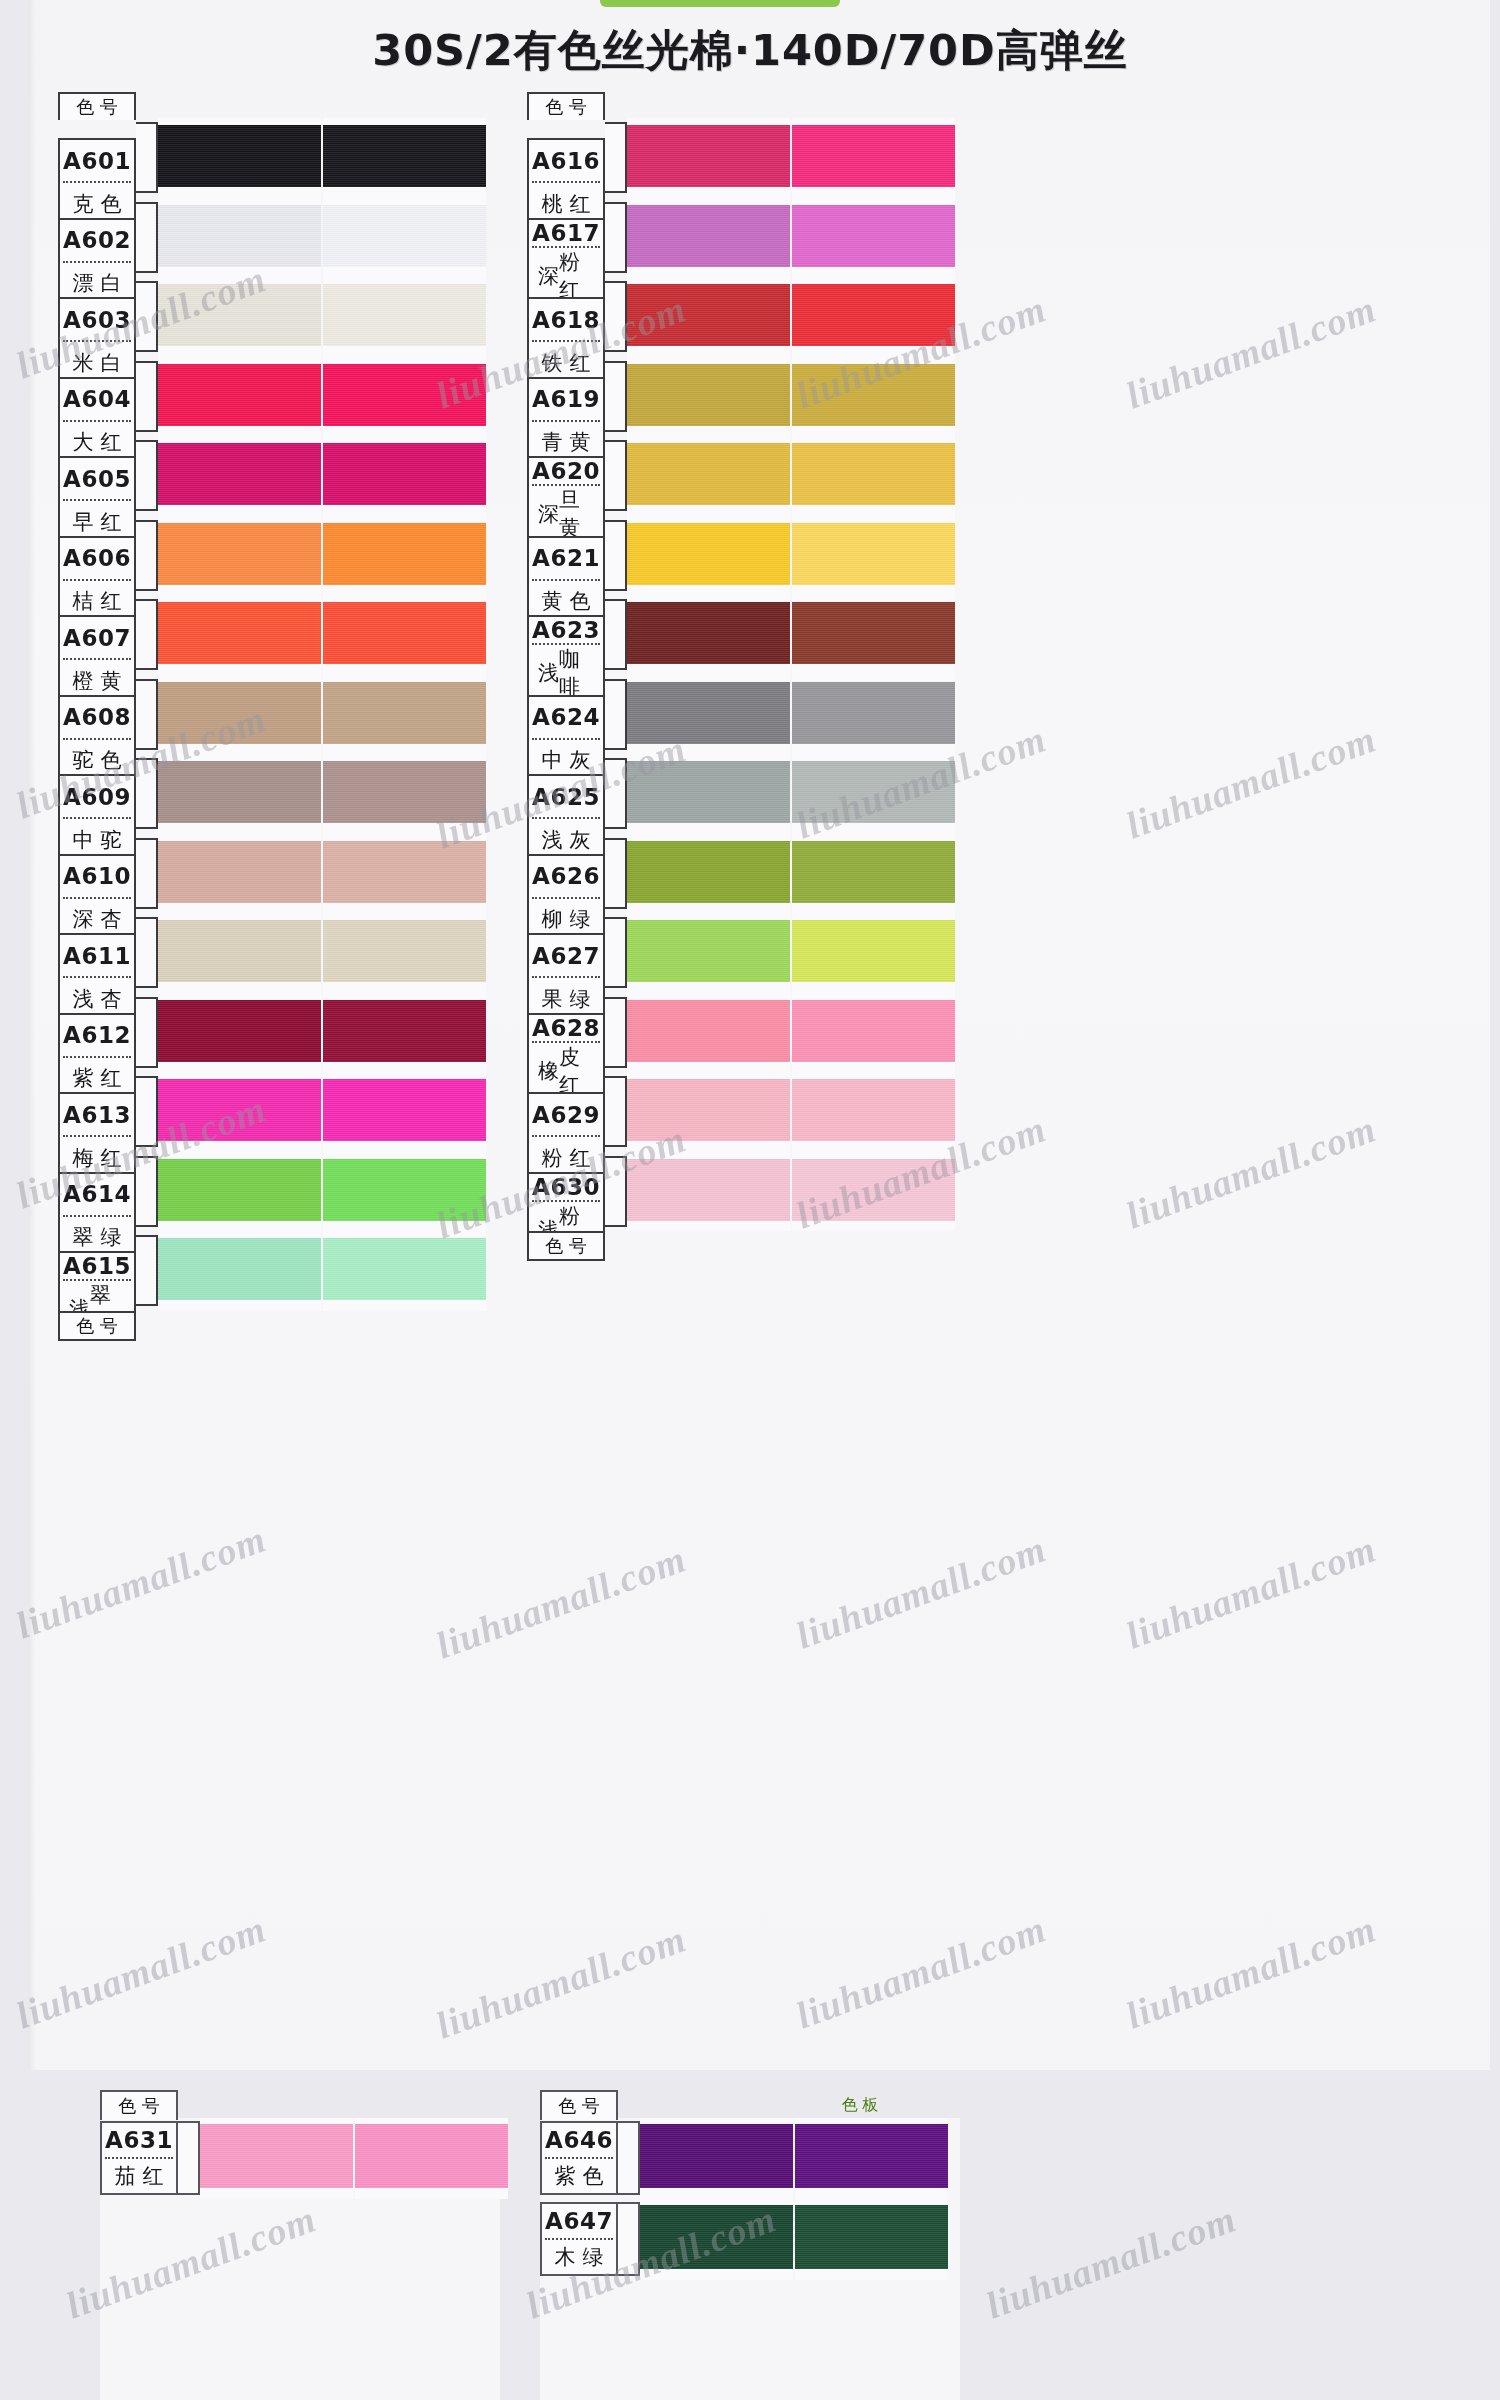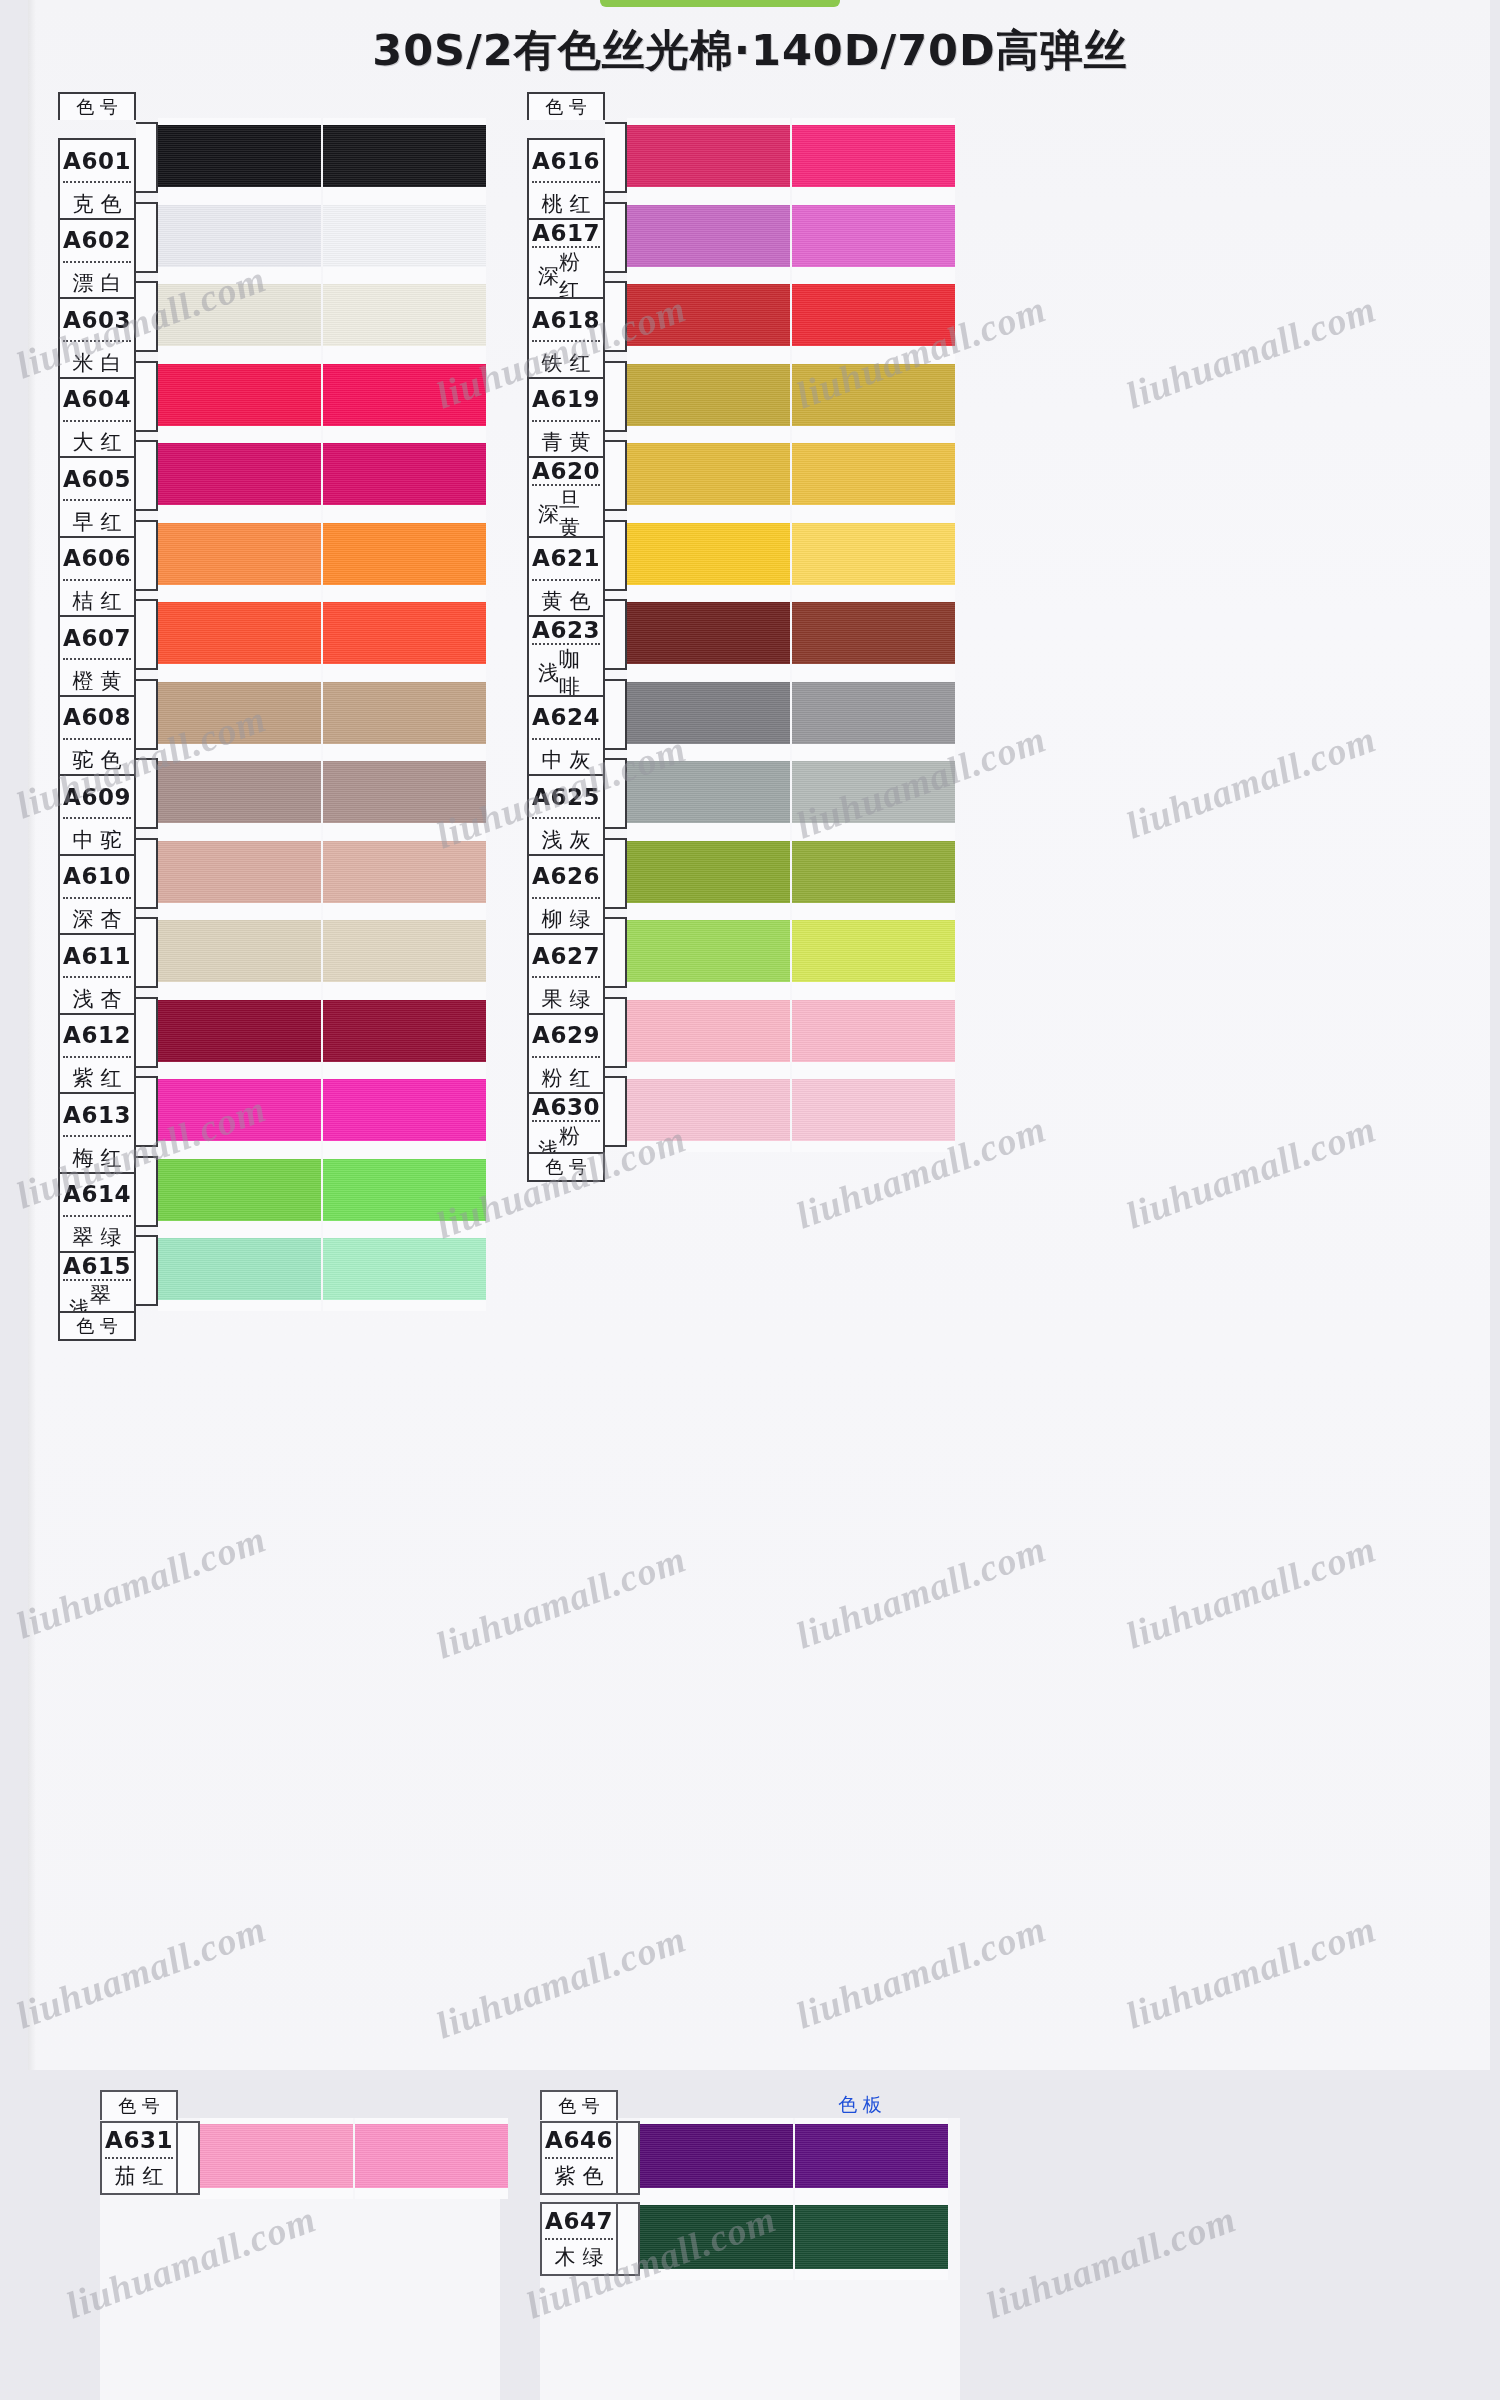--- a/index.html
+++ b/index.html
@@ -656,20 +656,41 @@
         <div class="swpaper"></div>
         <div class="sw" style="background:#9fd95b;"></div>
       </div>
       <div class="swcol" style="left: 265px; width: 163px;">
         <div class="swpaper"></div>
         <div class="sw" style="background:#d6e85a;"></div>
       </div>
     </div>
     <div class="row">
       <div class="lblbox">
+        <div class="code">A628</div>
+        <div class="dashed"></div>
+        <div class="cname">
+          <span>橡</span>
+          <span>皮红</span>
+        </div>
+      </div>
+      <div class="ticks" style="left: 78px;">
+        <div class="tick" style="top:4px;"></div>
+      </div>
+      <div class="swcol" style="left: 100px; width: 163px;">
+        <div class="swpaper"></div>
+        <div class="sw" style="background:#fb8fa8;"></div>
+      </div>
+      <div class="swcol" style="left: 265px; width: 163px;">
+        <div class="swpaper"></div>
+        <div class="sw" style="background:#fd92b6;"></div>
+      </div>
+    </div>
+    <div class="row">
+      <div class="lblbox">
         <div class="code">A629</div>
         <div class="dashed"></div>
         <div class="cname">
           <span>粉</span>
           <span>红</span>
         </div>
       </div>
       <div class="ticks" style="left: 78px;">
         <div class="tick" style="top:4px;"></div>
       </div>
@@ -731,21 +752,21 @@
       <div class="swcol" style="left: 255px; width: 153px; height: 81px;">
         <div class="swpaper"></div>
         <div class="sw" style="background:#fb93c6;top:6px;height:64px;"></div>
       </div>
     </div>
   </div>
 <div class="botcard" id="bot-right" style="left:540px;top:2118px;width:420px;height:282px;">
     <div class="botlbl hdr">
       <div class="hdrtxt">色  号</div>
     </div>
-    <div style="position: absolute; left: 220px; top: -28px; width: 200px; height: 30px; display: flex; align-items: center; justify-content: center; font-size: 19px; color: #1d4ed8;">色 板</div>
+    <div style="position: absolute; left: 220px; top: -28px; width: 200px; height: 30px; display: flex; align-items: center; justify-content: center; font-size: 16px; color: #4d7c0f;">色 板</div>
     <div class="botrow">
       <div class="botlbl">
         <div class="code">A646</div>
         <div class="dashed"></div>
         <div class="cname">
           <span>紫</span>
           <span>色</span>
         </div>
       </div>
       <div class="ticks" style="left: 78px;">

